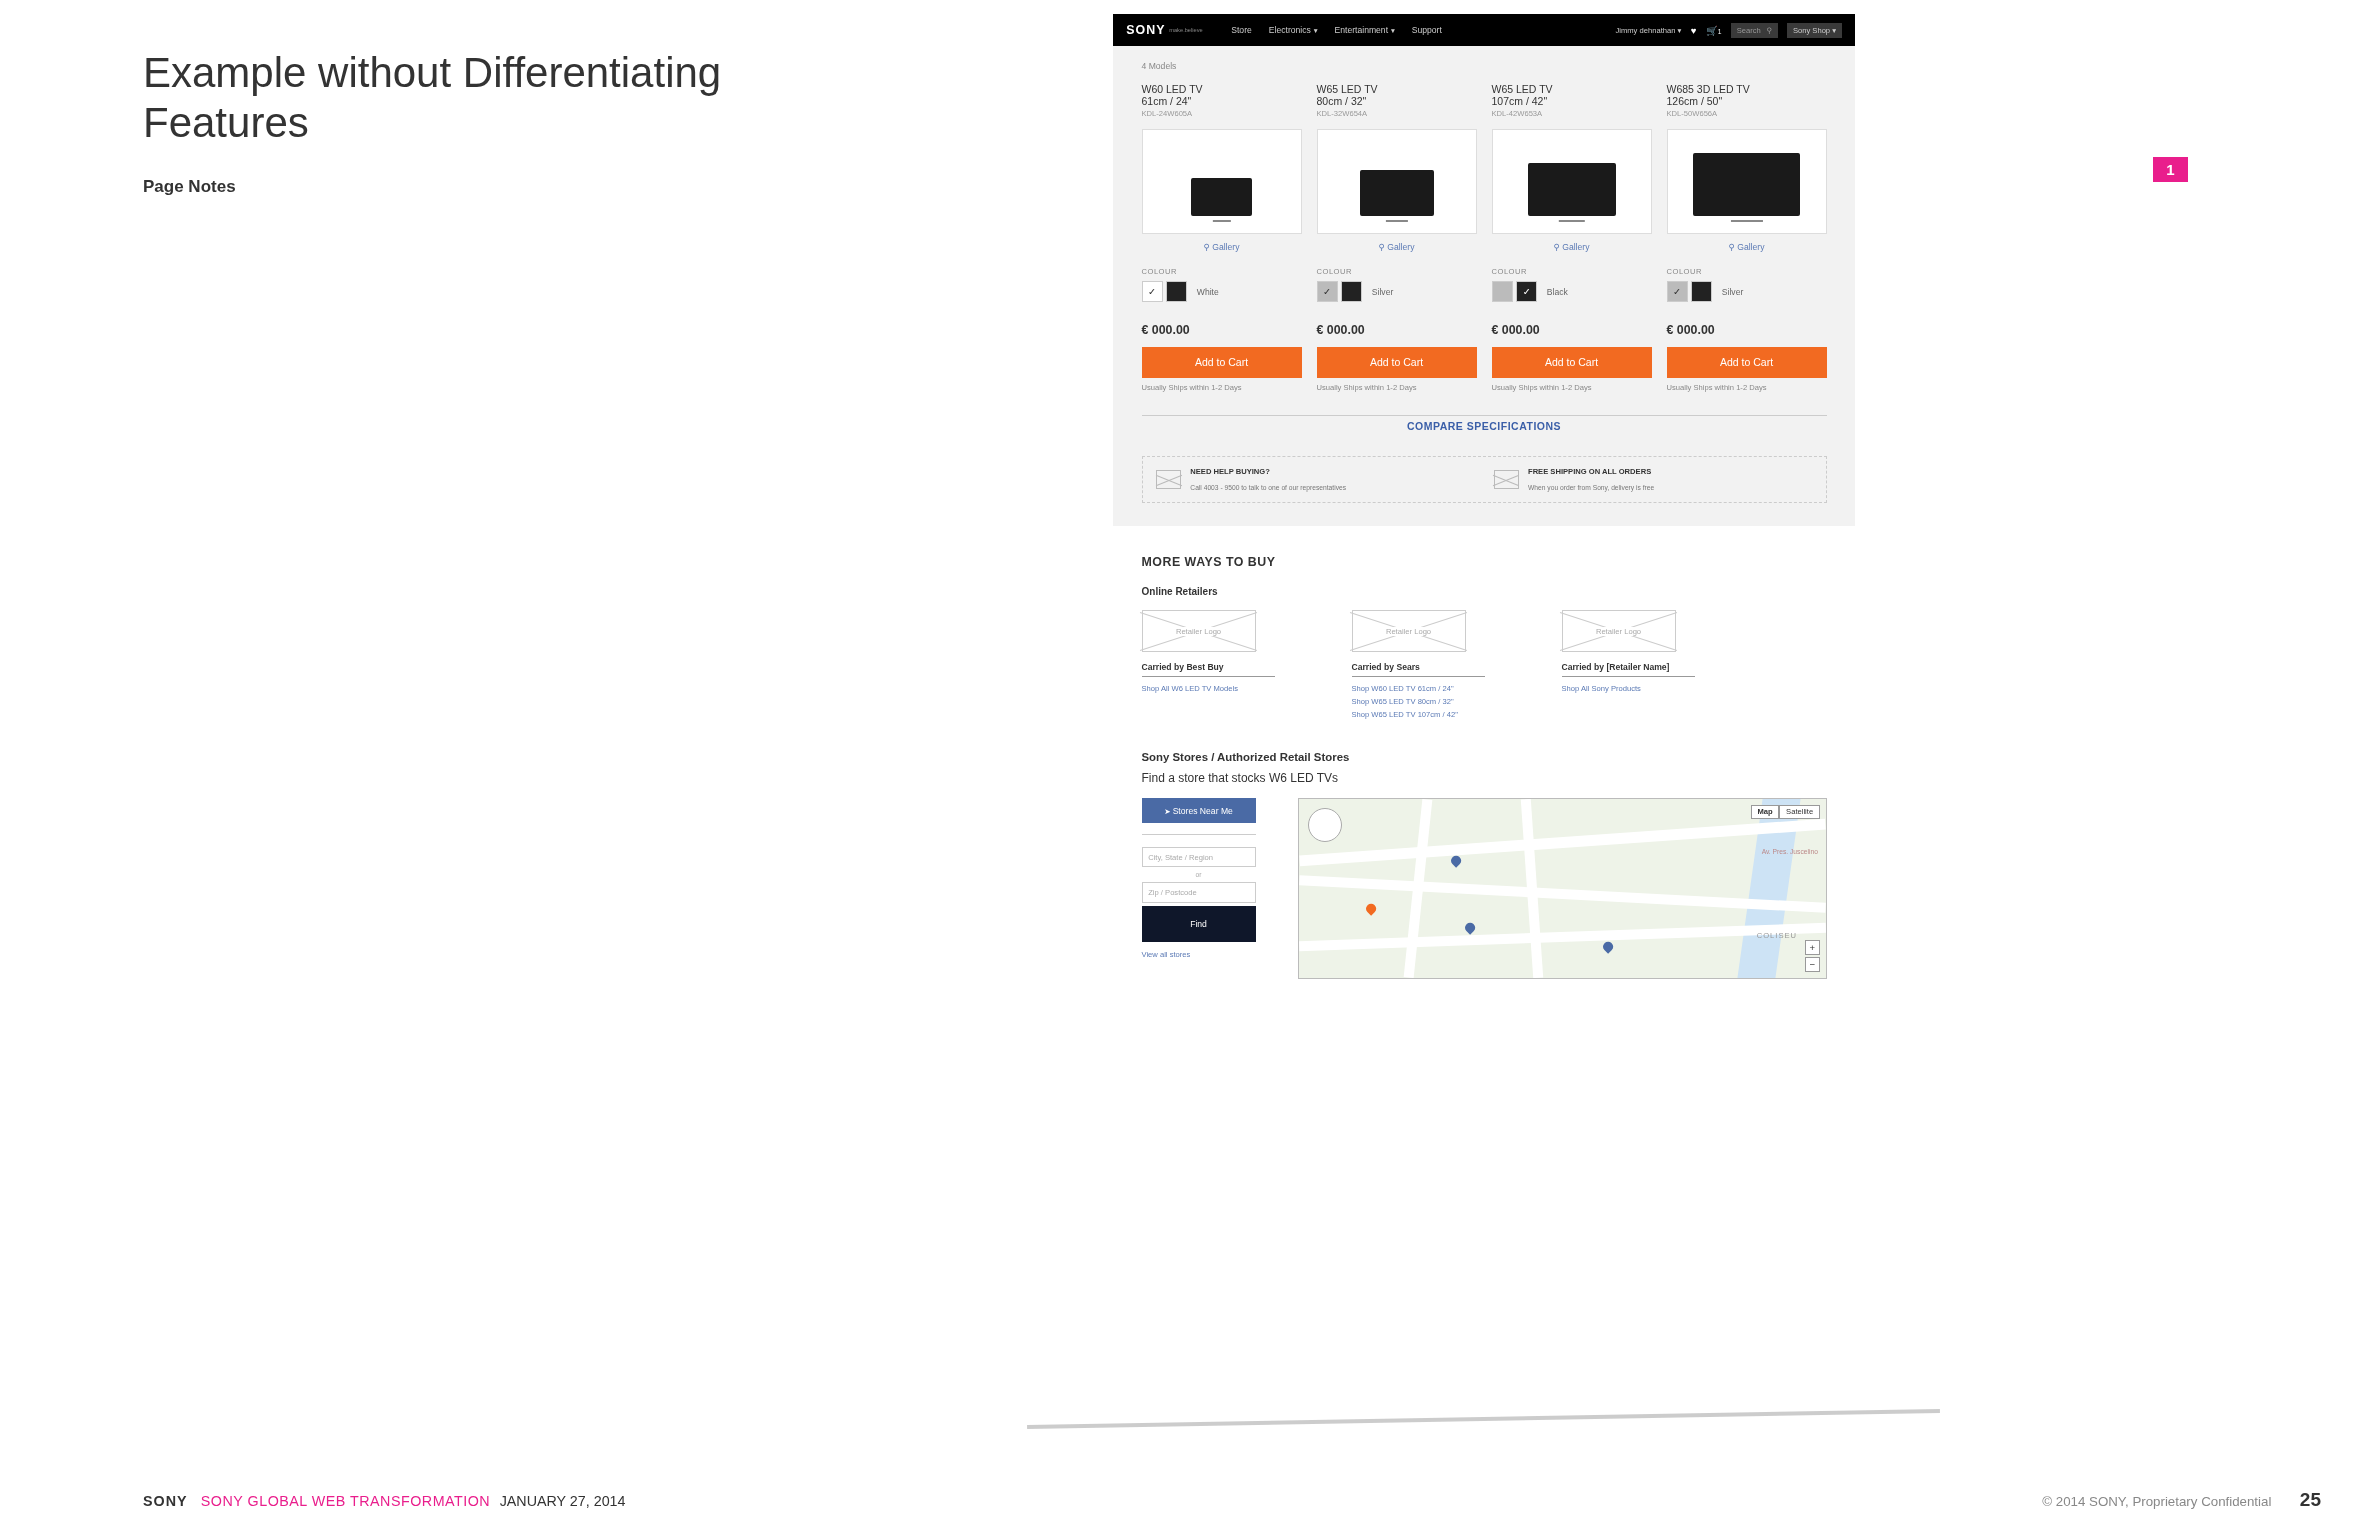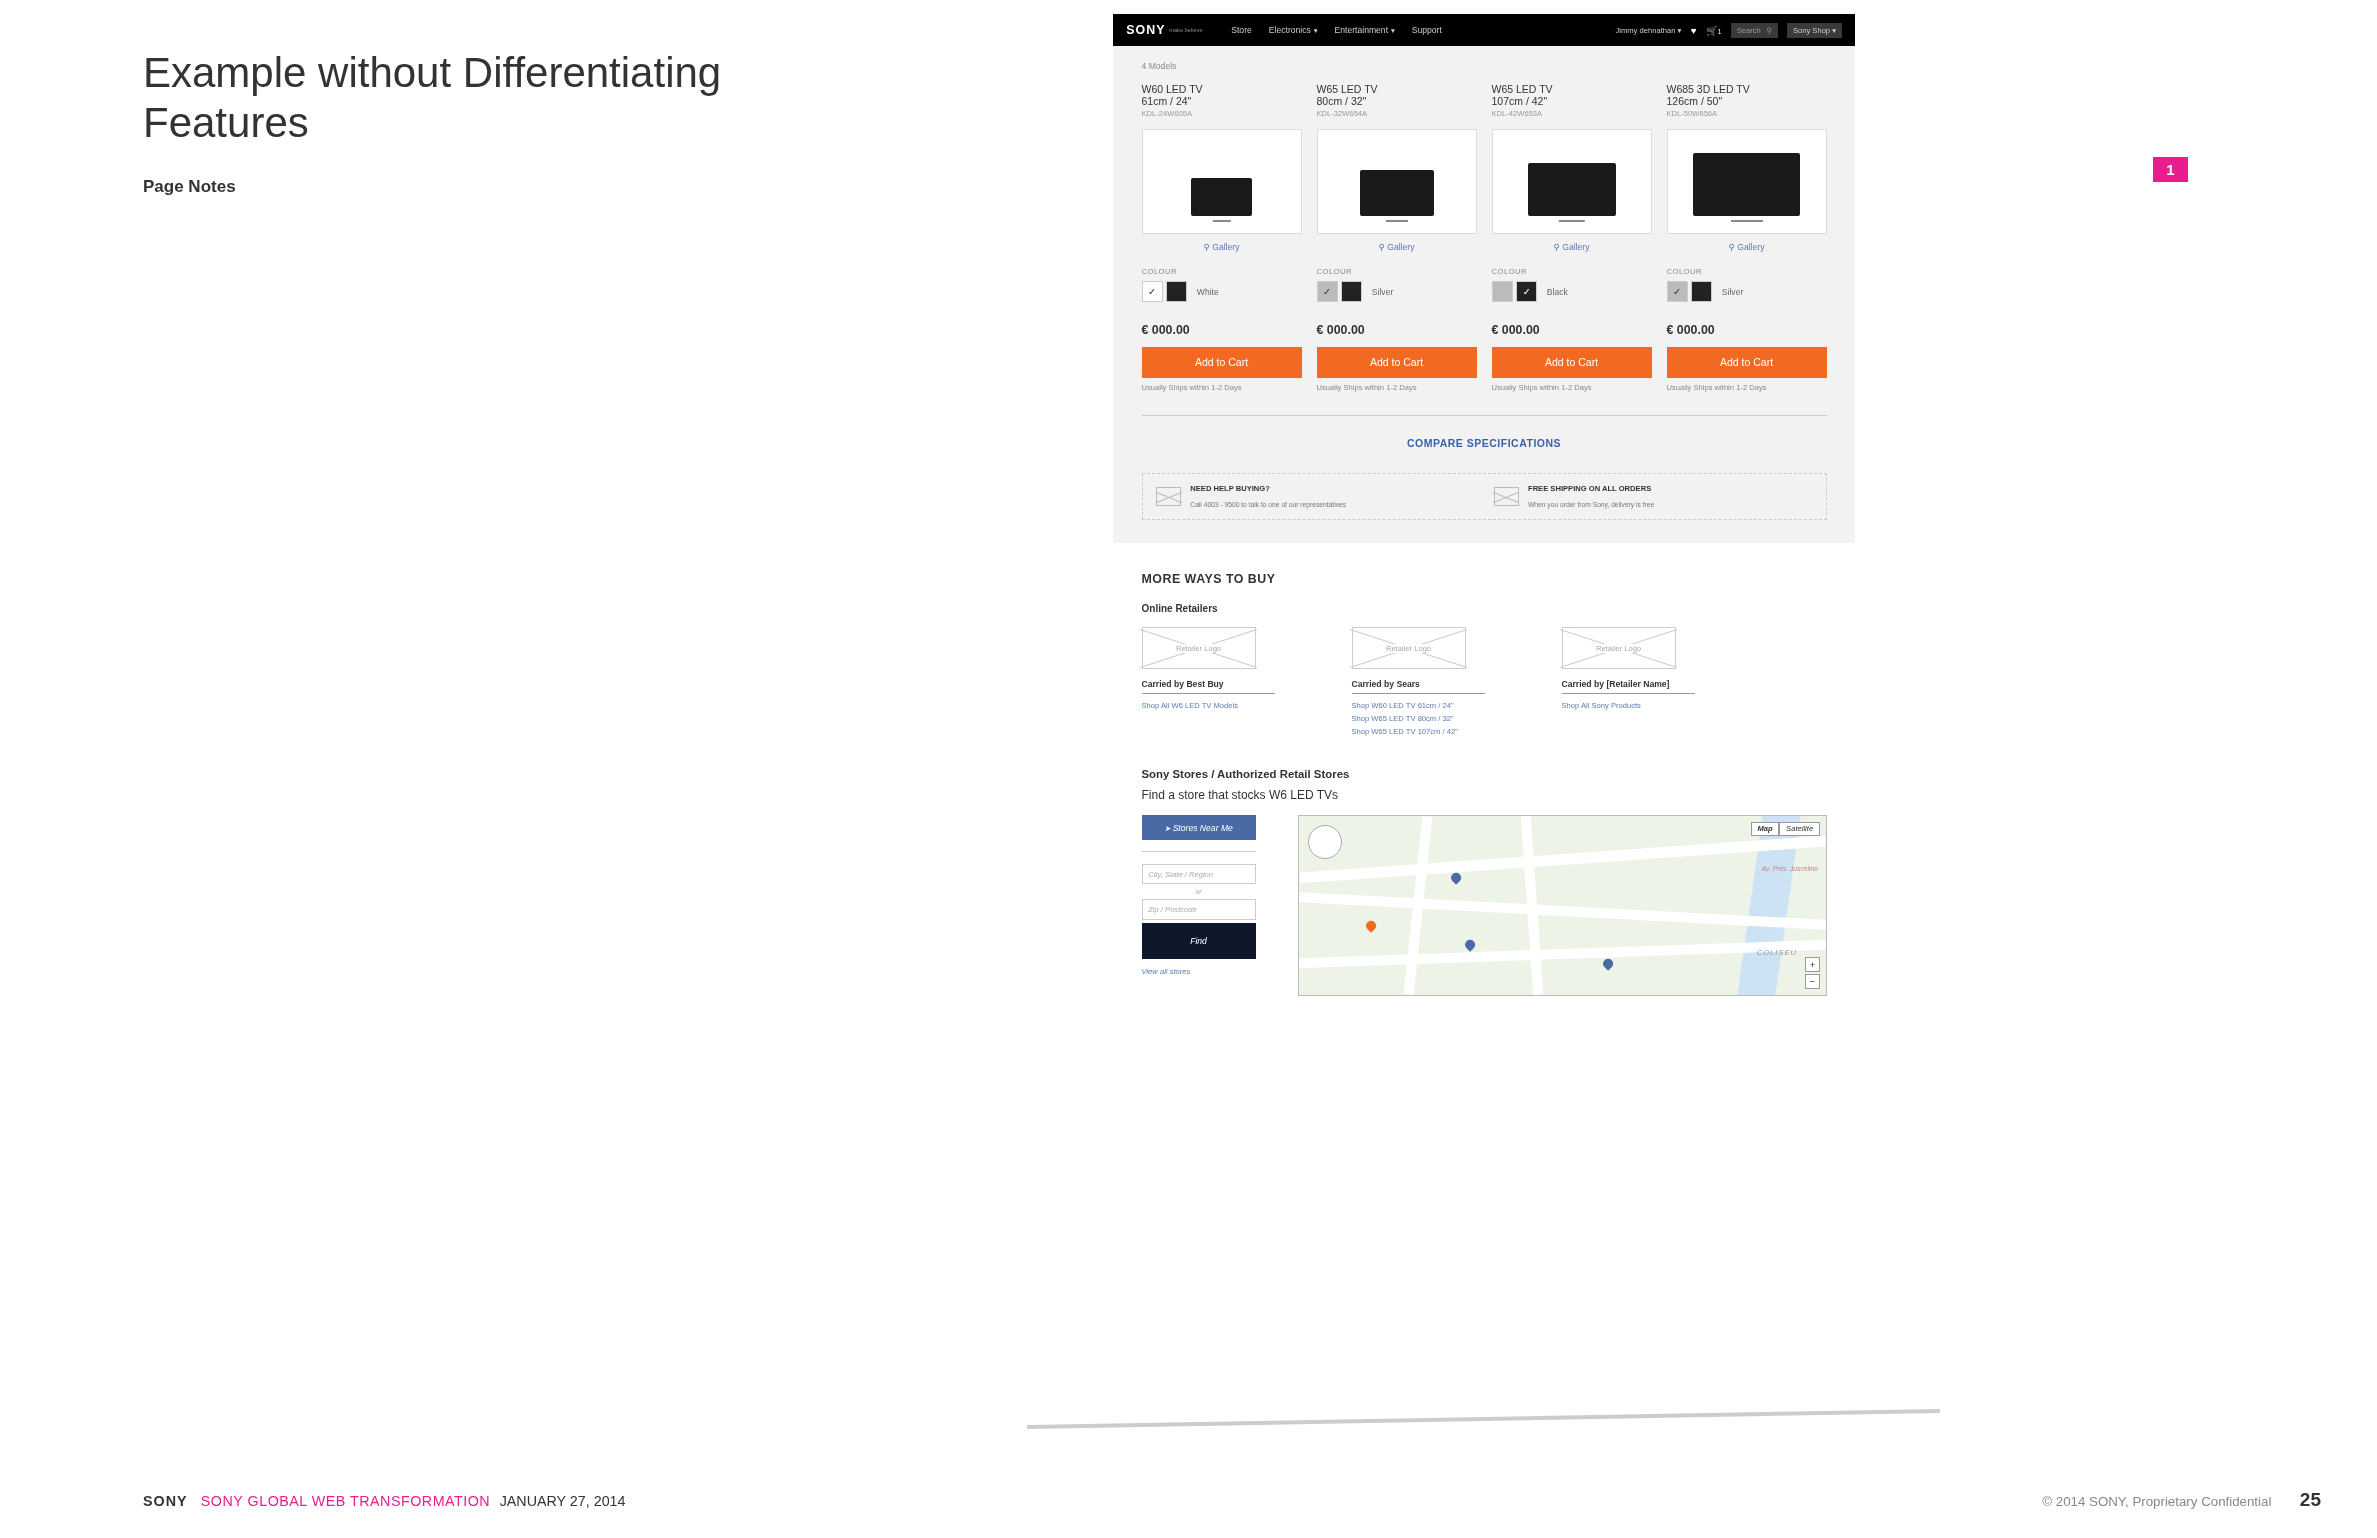--- a/index.html
+++ b/index.html
@@ -53,21 +53,21 @@
   .swatches { display: flex; align-items: center; gap: 3.8px; margin-top: 5.7px; }
   .sw { width: 21px; height: 21px; border: 1px solid #ccc; display: flex; align-items: center; justify-content: center; font-size: 9.5px; }
   .sw.black { background: #222; color: #fff; }
   .sw.white { background: #fff; }
   .sw.silver { background: #bbb; }
   .sw-txt { font-size: 8.6px; color: #666; margin-left: 5.7px; }
   .price { font-size: 12.4px; font-weight: bold; margin-top: 21px; }
   .atc { background: #f26a21; color: #fff; text-align: center; font-size: 10.5px; padding: 9.5px 0; margin-top: 9.5px; cursor: pointer; }
   .ship { font-size: 7.6px; color: #888; margin-top: 5.7px; }
 
-  .compare-row { border-top: 1px solid #ccc; margin-top: 23px; padding-top: 17px; text-align: center; }
+  .compare-row { border-top: 1px solid #ccc; margin-top: 23px; text-align: center; }
   .compare-link { color: #3b5fa8; font-size: 10.5px; font-weight: bold; letter-spacing: 0.5px; }
 
   .help-row { display: flex; gap: 19px; margin-top: 23px; border: 1px dashed #ccc; padding: 9.5px 13.3px; }
   .help-item { display: flex; gap: 9.5px; flex: 1; align-items: center; }
   .ximg { width: 25px; height: 19px; border: 1px solid #bbb; position: relative; flex-shrink: 0; }
   .ximg::before, .ximg::after { content:''; position:absolute; background:#bbb; height:1px; width:120%; top:50%; left:-10%; }
   .ximg::before { transform: rotate(22deg); }
   .ximg::after { transform: rotate(-22deg); }
   .help-txt strong { font-size: 7.6px; display: block; }
   .help-txt span { font-size: 6.7px; color: #777; }
@@ -81,21 +81,21 @@
   .ret-logo { width: 114px; height: 42px; border: 1px solid #ccc; position: relative; display:flex; align-items:center; justify-content:center; font-size:7.6px; color:#aaa; }
   .ret-logo::before, .ret-logo::after { content:''; position:absolute; background:#ccc; height:1px; width:110%; top:50%; left:-5%; }
   .ret-logo::before { transform: rotate(18deg); }
   .ret-logo::after { transform: rotate(-18deg); }
   .ret-logo span { background:#fff; padding:0 2.9px; position:relative; z-index:1; }
   .ret-carried { font-size: 8.6px; font-weight: bold; border-bottom: 1px solid #999; padding-bottom: 3.8px; margin-top: 9.5px; margin-bottom: 7.6px; width: 133px; }
   .ret-link { display: block; font-size: 7.6px; color: #5b7ab5; margin-bottom: 3.8px; }
 
   .stores-h { font-size: 11.4px; font-weight: bold; margin-top: 28.5px; }
   .stores-sub { font-size: 12px; margin-top: 7.6px; margin-bottom: 13.3px; }
-  .stores-row { display: flex; gap: 13px; font-style: italic; }
+  .stores-row { display: flex; gap: 13px; }
   .loc-col { width: 143px; }
   .near-btn { background: #4a6aa5; color: #fff; font-size: 8.6px; padding: 7.6px 0; text-align: center; width: 114px; }
   .near-btn::before { content: "➤ "; font-size: 7.6px; }
   .loc-divider { border-bottom:1px solid #ccc; margin: 11.4px 0; width:114px; }
   .loc-input { border: 1px solid #ccc; font-size: 7.6px; color: #aaa; padding: 4.8px 5.7px; width: 114px; margin-bottom: 3.8px; background:#fff; }
   .or { font-size: 6.7px; color:#aaa; text-align:center; width:114px; margin:3.8px 0; }
   .find-btn { background: #0f172a; color: #fff; font-size: 8.6px; padding: 13px 0; text-align: center; width: 114px; margin-top:3.8px; }
   .view-all { font-size: 7.6px; color: #5b7ab5; margin-top: 7.6px; display:block; }
   .map { flex: 1; height: 181px; border: 1px solid #bbb; position: relative; background: #eef3e8; overflow:hidden; }
   .map-controls { position:absolute; right:5.7px; top:5.7px; display:flex; font-size:7.6px; }

